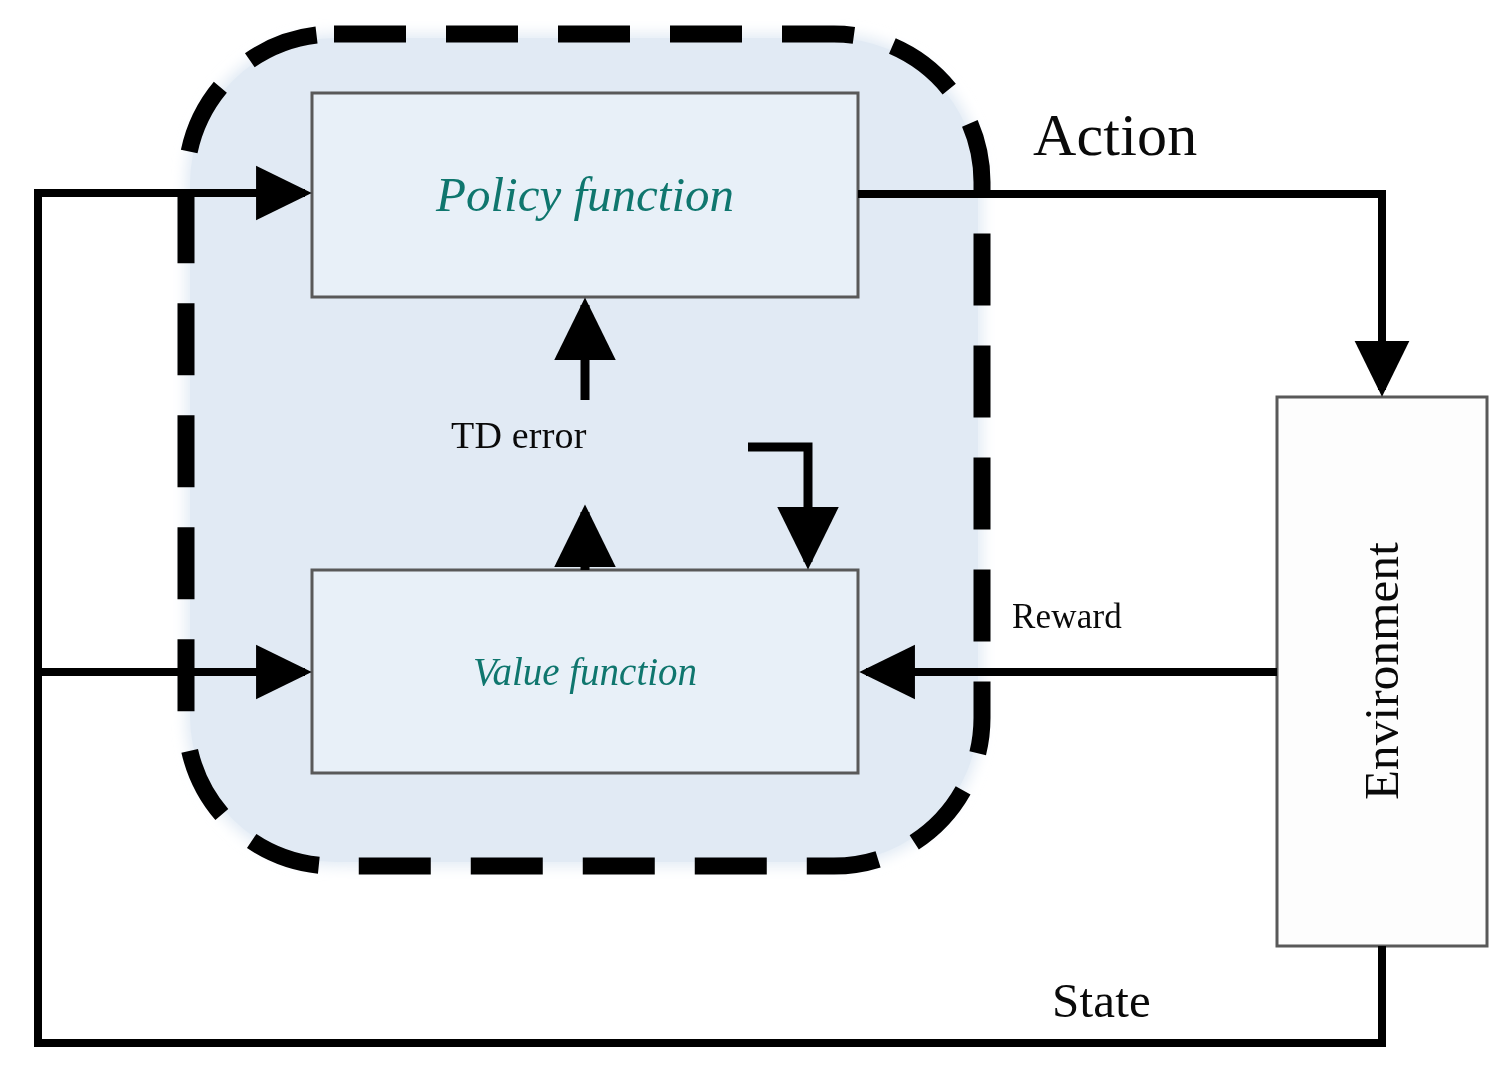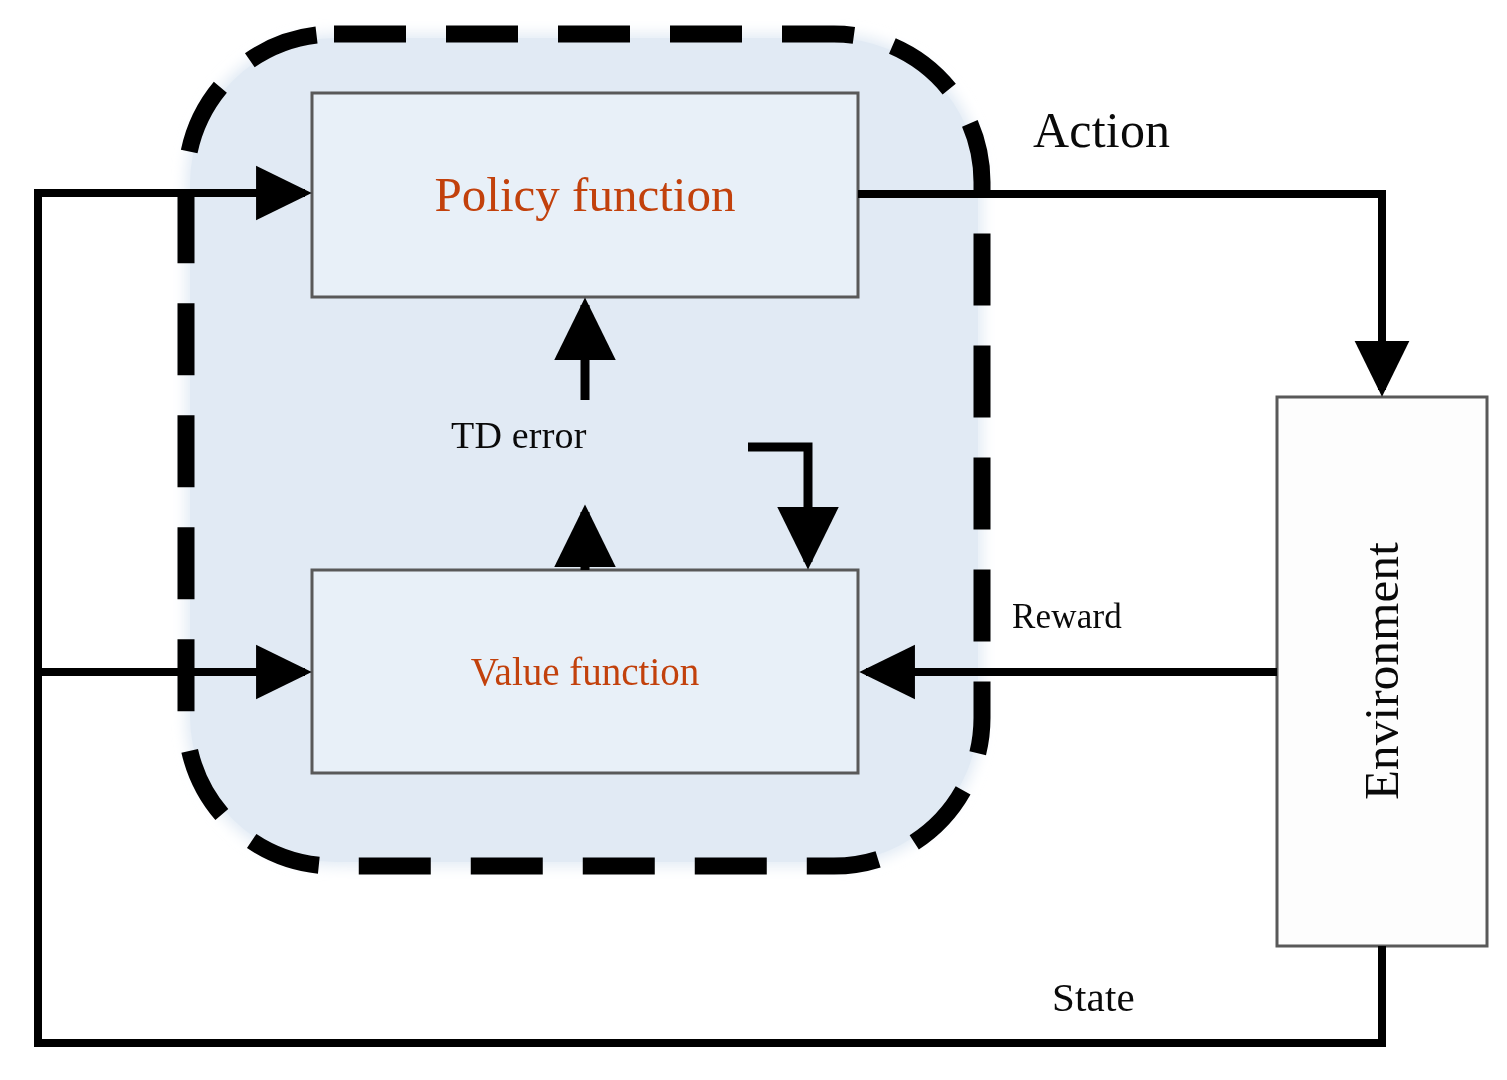--- a/index.html
+++ b/index.html
@@ -33,53 +33,54 @@
     line-height: 1.08;
     letter-spacing: 0.2px;
   }
   .box-text {
     position: absolute;
     display: flex;
     flex-direction: column;
     align-items: center;
     justify-content: center;
     text-align: center;
-    color: #c2410c;
+    color: #0f766e;
     line-height: 1.12;
+    font-style: italic;
   }
   .box-text .l1, .box-text .l2 { display: block; }
 
   
   #policy-box-text {
     left: 312px; top: 93px; width: 546px; height: 204px;
     font-size: 49px;
   }
   #value-box-text {
     left: 312px; top: 570px; width: 546px; height: 203px;
     font-size: 39px;
   }
   
   #td-error-label {
     left: 451px; top: 415px;
     font-size: 38px;
   }
   
   #action-label {
     left: 1033px; top: 103px;
-    font-size: 50px;
+    font-size: 60px;
   }
   
   #reward-label {
     left: 1012px; top: 598px;
     font-size: 35px;
   }
   
   #state-label {
     left: 1052px; top: 975px;
-    font-size: 41px;
+    font-size: 49px;
   }
   
   #environment-label {
     left: 1382px; top: 671px;
     font-size: 49px;
     transform: translate(-50%, -50%) rotate(-90deg);
     transform-origin: center center;
   }
 </style>
 </head>

